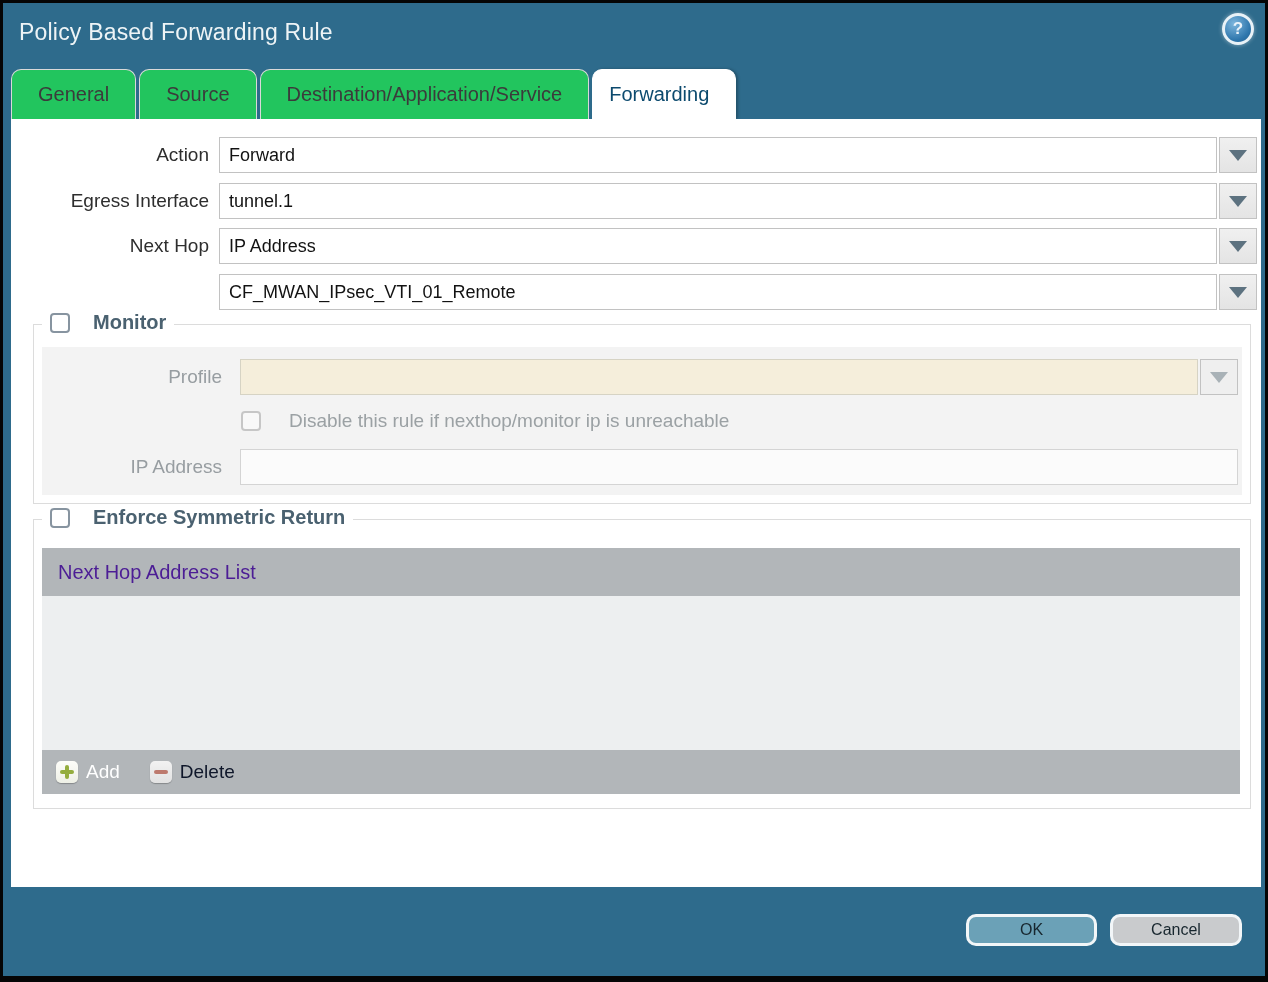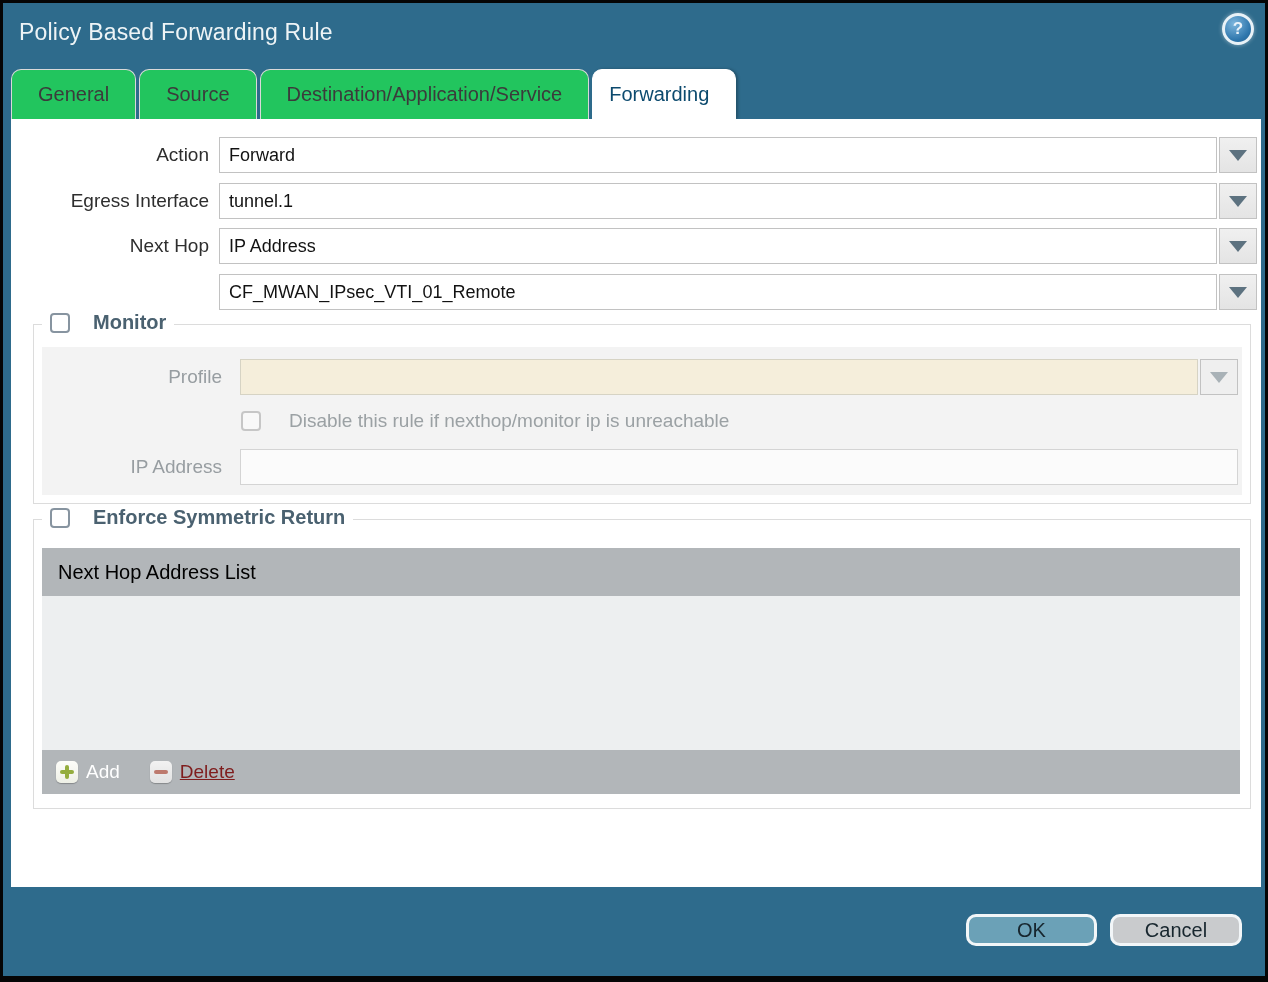--- a/index.html
+++ b/index.html
@@ -122,49 +122,49 @@
   .field.dim {
     background: #fbfbfb; border-color: #d4d4d4; cursor: default;
   }
   .dis-label { font-size: 19px; color: #9ba1a4; }
 
   
   .nh-table { position: absolute; left: 8px; right: 10px; top: 28px; }
   .nh-head {
     height: 48px; background: #b2b6b9;
     display: flex; align-items: center; padding-left: 16px;
-    color: #000000; font-size: 20px;
+    color: #4c1d95; font-size: 20px;
   }
   .nh-body { height: 154px; background: #edeff0; }
   .nh-foot {
     height: 44px; background: #b2b6b9;
     display: flex; align-items: center; gap: 30px; padding-left: 14px;
   }
   .tool { display: flex; align-items: center; gap: 8px; cursor: pointer; }
   .tool.disabled { cursor: default; }
   .tool-label { font-size: 19px; color: #ffffff; }
-  .tool.disabled .tool-label { color: #7f1d1d; text-decoration: underline; }
+  .tool.disabled .tool-label { color: #0f172a; }
   .icon-plus, .icon-minus {
     position: relative; width: 22px; height: 22px; border-radius: 5px;
     background: linear-gradient(#fdfdf9, #eef0e6);
     box-shadow: 0 1px 1px rgba(0,0,0,.25);
   }
   .icon-plus::before, .icon-plus::after { content: ""; position: absolute; background: #94ad3e; border-radius: 2px; }
   .icon-plus::before { left: 4px; right: 4px; top: 9px; height: 4px; }
   .icon-plus::after  { top: 4px; bottom: 4px; left: 9px; width: 4px; }
   .icon-minus { background: linear-gradient(#f2f2f2, #e2e2e2); }
   .icon-minus::before { content: ""; position: absolute; left: 4px; right: 4px; top: 9px; height: 4px; background: #bd7a6e; border-radius: 2px; }
 
   
   .btns { position: absolute; left: 963px; top: 911px; display: flex; gap: 13px; }
   .btn {
     height: 32px; border-radius: 10px;
     border: 3px solid #f2f6f8;
     font-family: "Liberation Sans", sans-serif;
-    font-size: 20px; color: #17262e; cursor: pointer;
+    font-size: 16px; color: #17262e; cursor: pointer;
   }
   .btn.ok { width: 131px; background: #6ba1b7; }
   .btn.cancel { width: 132px; background: #c9cbcd; }
 </style>
 </head>
 <body>
 
 <div class="screen">
 
   <div class="title">Policy Based Forwarding Rule</div>

